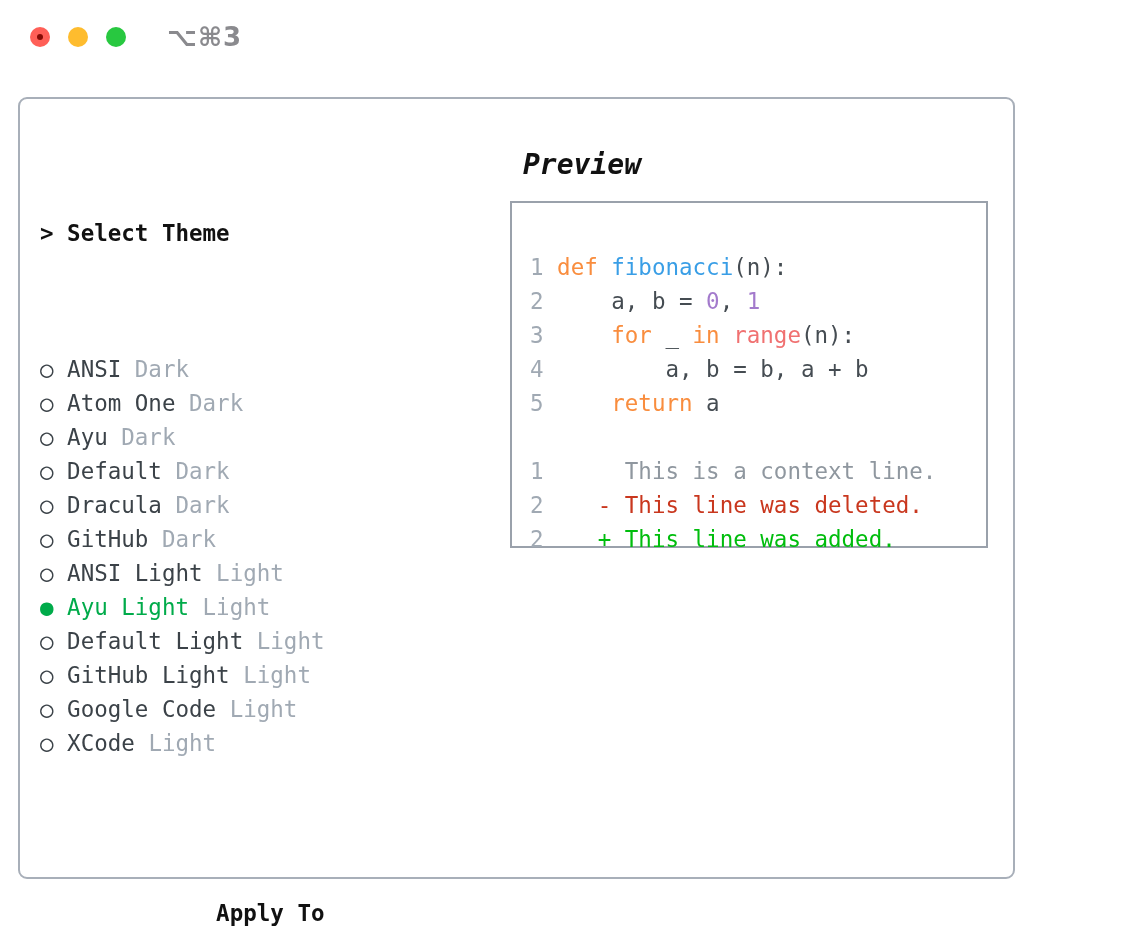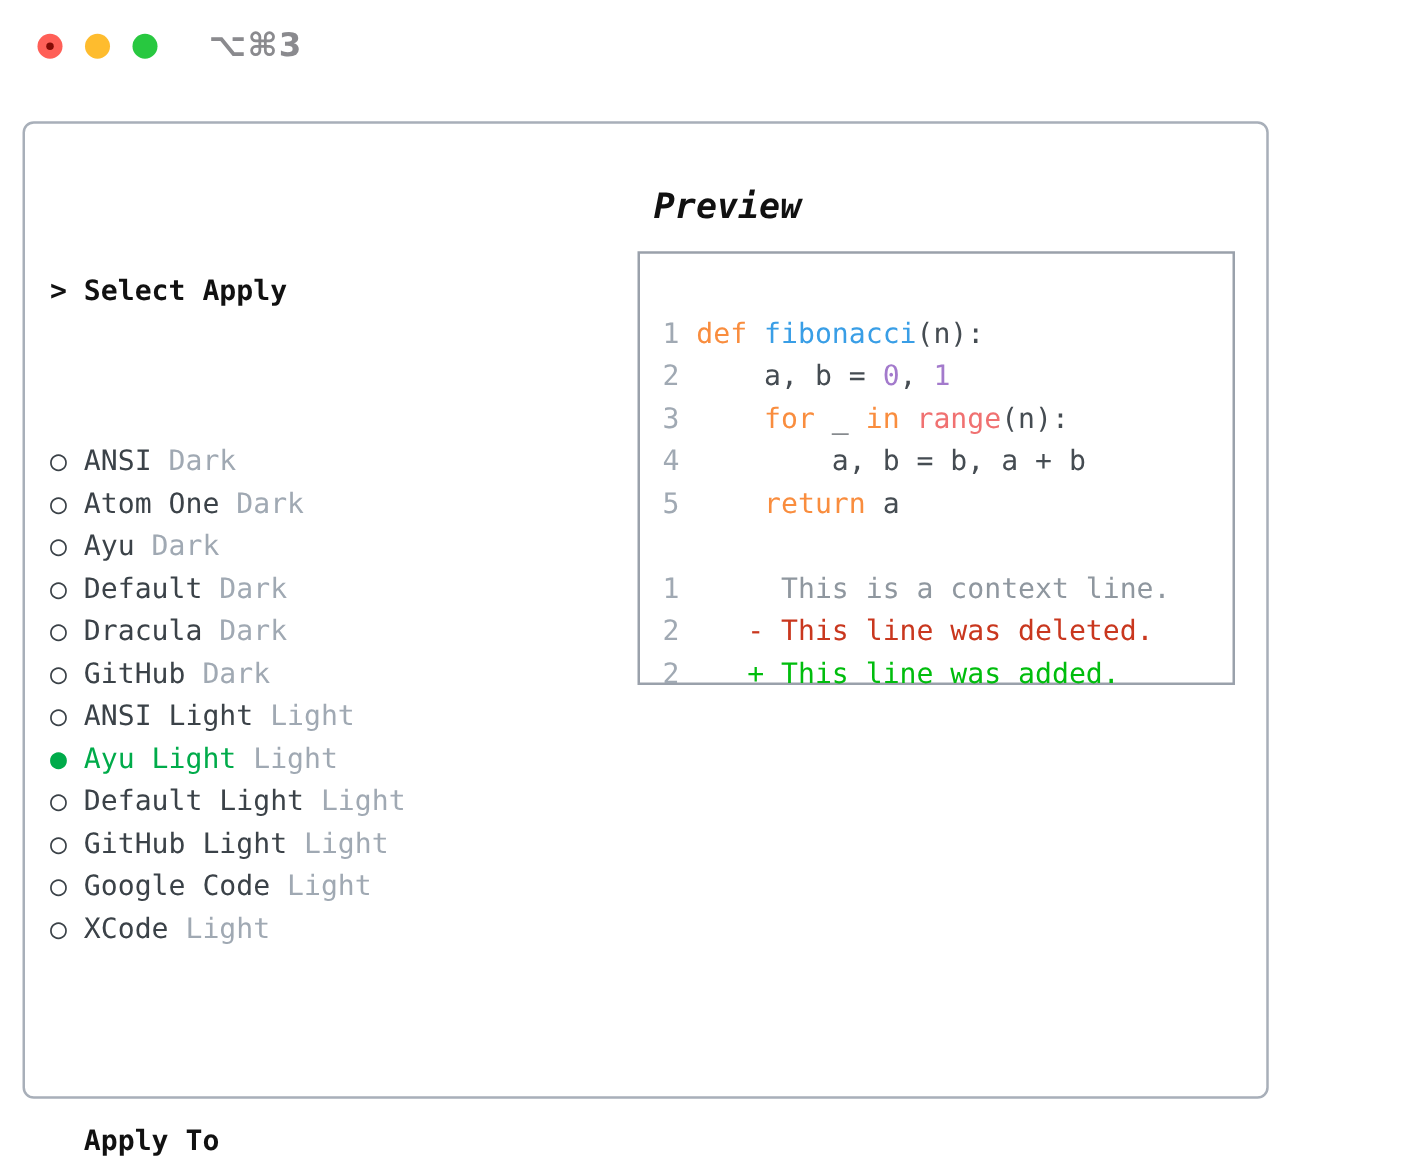--- a/index.html
+++ b/index.html
@@ -54,21 +54,21 @@
     white-space: pre;
   }
   .row { height: 34px; white-space: pre; }
   .heading-row { font-weight: bold; color: var(--heading); }
   .cursor { font-weight: bold; color: var(--heading); }
   .bullet { color: var(--text); }
   .bullet.sel { color: var(--green-select); }
   .nm { color: var(--text); }
   .nm.sel { color: var(--green-select); }
   .tag { color: var(--muted); margin-top: 36px; }
-  .apply-heading { margin-top: 34px; }
+  .apply-heading { margin-top: 34px; text-align: right; }
   
   .preview-heading {
     position: absolute; left: 503px; top: 49px;
     height: 34px; line-height: 34px;
     font-size: 28px; font-weight: bold;
     color: var(--heading);
     white-space: pre;
     font-style: italic;
   }
   .preview-box {
@@ -104,21 +104,21 @@
         <span class="light-inner-dot"></span>
       </span>
     <span class="light light-yellow"></span>
     <span class="light light-green"></span>
     <span class="window-title">⌥⌘3</span>
   </div>
 
   <div class="panel">
 
     <div class="left-col">
-      <div class="row heading-row"><span class="cursor">&gt;</span> <span>Select Apply</span></div>
+      <div class="row heading-row"><span class="cursor">&gt;</span> <span>Select Theme</span></div>
 
       <div id="theme-list"><div class="row"><span class="bullet">○</span> <span class="nm">ANSI</span> <span class="tag">Dark</span></div><div class="row"><span class="bullet">○</span> <span class="nm">Atom One</span> <span class="tag">Dark</span></div><div class="row"><span class="bullet">○</span> <span class="nm">Ayu</span> <span class="tag">Dark</span></div><div class="row"><span class="bullet">○</span> <span class="nm">Default</span> <span class="tag">Dark</span></div><div class="row"><span class="bullet">○</span> <span class="nm">Dracula</span> <span class="tag">Dark</span></div><div class="row"><span class="bullet">○</span> <span class="nm">GitHub</span> <span class="tag">Dark</span></div><div class="row"><span class="bullet">○</span> <span class="nm">ANSI Light</span> <span class="tag">Light</span></div><div class="row"><span class="bullet sel">●</span> <span class="nm sel">Ayu Light</span> <span class="tag">Light</span></div><div class="row"><span class="bullet">○</span> <span class="nm">Default Light</span> <span class="tag">Light</span></div><div class="row"><span class="bullet">○</span> <span class="nm">GitHub Light</span> <span class="tag">Light</span></div><div class="row"><span class="bullet">○</span> <span class="nm">Google Code</span> <span class="tag">Light</span></div><div class="row"><span class="bullet">○</span> <span class="nm">XCode</span> <span class="tag">Light</span></div></div>
 
       <div class="row heading-row apply-heading">  <span>Apply To</span></div>
 
       
 
       
     </div>
 

